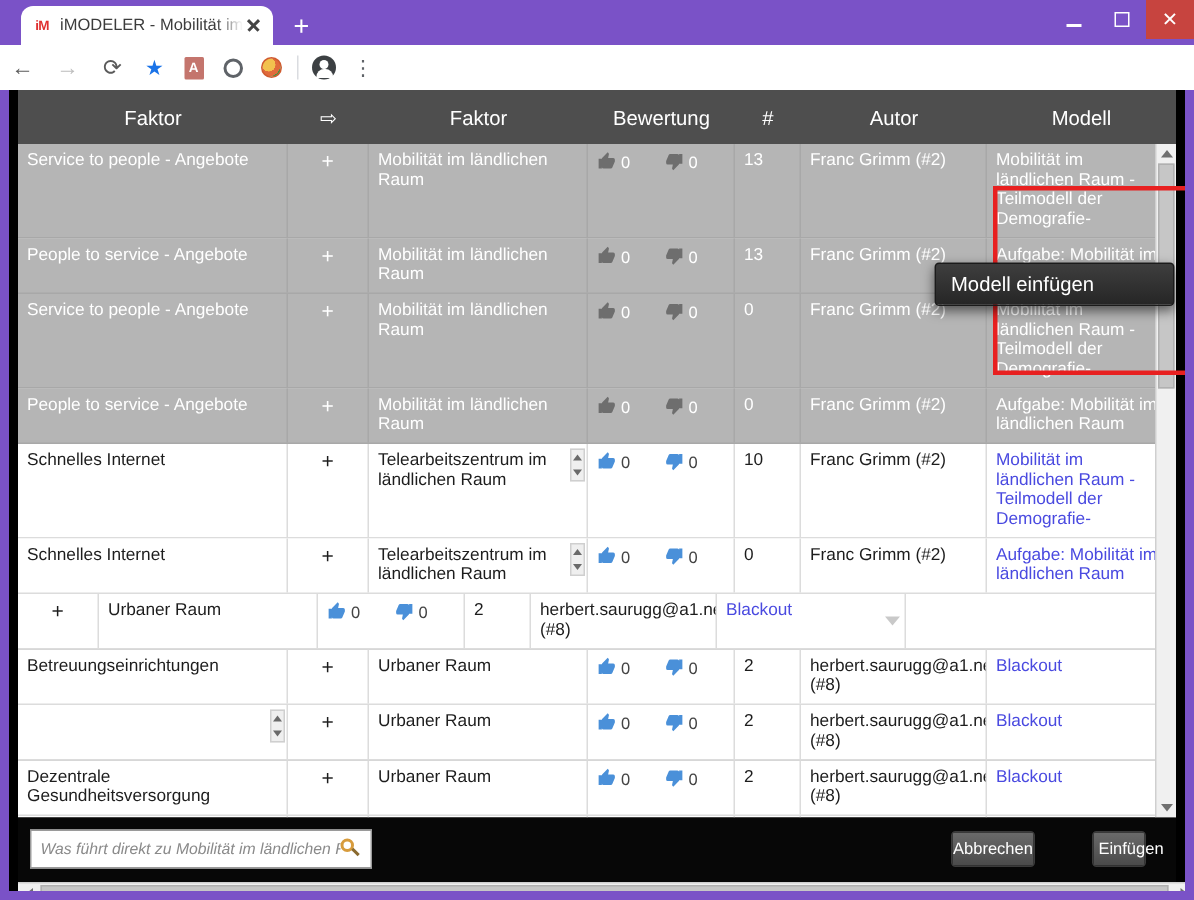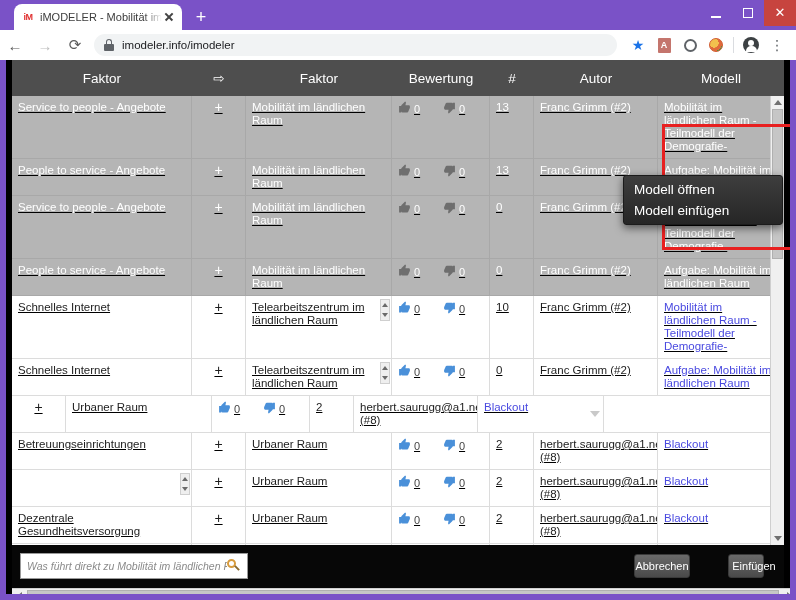--- a/index.html
+++ b/index.html
@@ -82,21 +82,21 @@
   #thead .th { display:flex; align-items:center; justify-content:center; font-size:13.5px; }
 
   .c1 { width:180px; }
   .c2 { width:54px; }
   .c3 { width:146px; }
   .c4 { width:98px; }
   .c5 { width:44px; }
   .c6 { width:124px; }
   .c7 { width:126px; }
 
-  #tbody { position:absolute; left:0; top:36px; width:772px; height:449px; overflow:hidden;text-decoration:underline; }
+  #tbody { position:absolute; left:0; top:36px; width:772px; height:449px; overflow:hidden; }
 
   .row { display:flex; border-bottom:1px solid #dcdcdc; background:#fff; position:relative; }
   .row.sel { background:#b5b5b5; border-bottom:1px solid #a8a8a8; }
   .row.sel .cell, .row.sel .cell a { color:#ffffff; }
   .row.sel .thumb svg { fill:#6e6e6e; }
 
   .cell { position:relative; font-size:11.5px; color:#1d1d1d; padding:5px 6px;
     border-right:1px solid #dcdcdc; overflow:hidden; line-height:13px; }
   .cell.center { text-align:center; }
   .cell.link { color:#4a4ae0; }
@@ -202,27 +202,20 @@
       <div id="btn-close">
           <div class="g">✕</div>
         </div>
     </div>
   </div>
 
   <div id="toolbar">
     <div class="navbtn">←</div>
     <div class="navbtn dim">→</div>
     <div class="navbtn">⟳</div>
-    <div id="omnibox">
-      <span class="lockicon">
-          <span class="shackle"></span>
-          <span class="body"></span>
-        </span>
-      <span class="url">imodeler.info/imodeler</span>
-    </div>
     <div id="tbicons">
       <div>
           <span class="ico-star">★</span>
         </div>
       <div>
           <span class="ico-pdf">A</span>
         </div>
       <div>
           <span class="ico-circle"></span>
         </div>
@@ -539,21 +532,20 @@
         <div class="thumbbar" style="top:13px"></div>
         <div class="arr bottom">
             <i></i>
           </div>
       </div>
     </div>
 
     <div id="red-outline"></div>
 
     <div id="ctxmenu">
-      <div class="mi">Modell öffnen</div>
       <div class="mi">Modell einfügen</div>
     </div>
 
     <div id="bottombar">
       <div id="searchbox">
         <span class="ph">Was führt direkt zu Mobilität im ländlichen Raum</span>
         <span class="mag">
             <span class="lens"></span>
             <span class="hdl"></span>
           </span>

